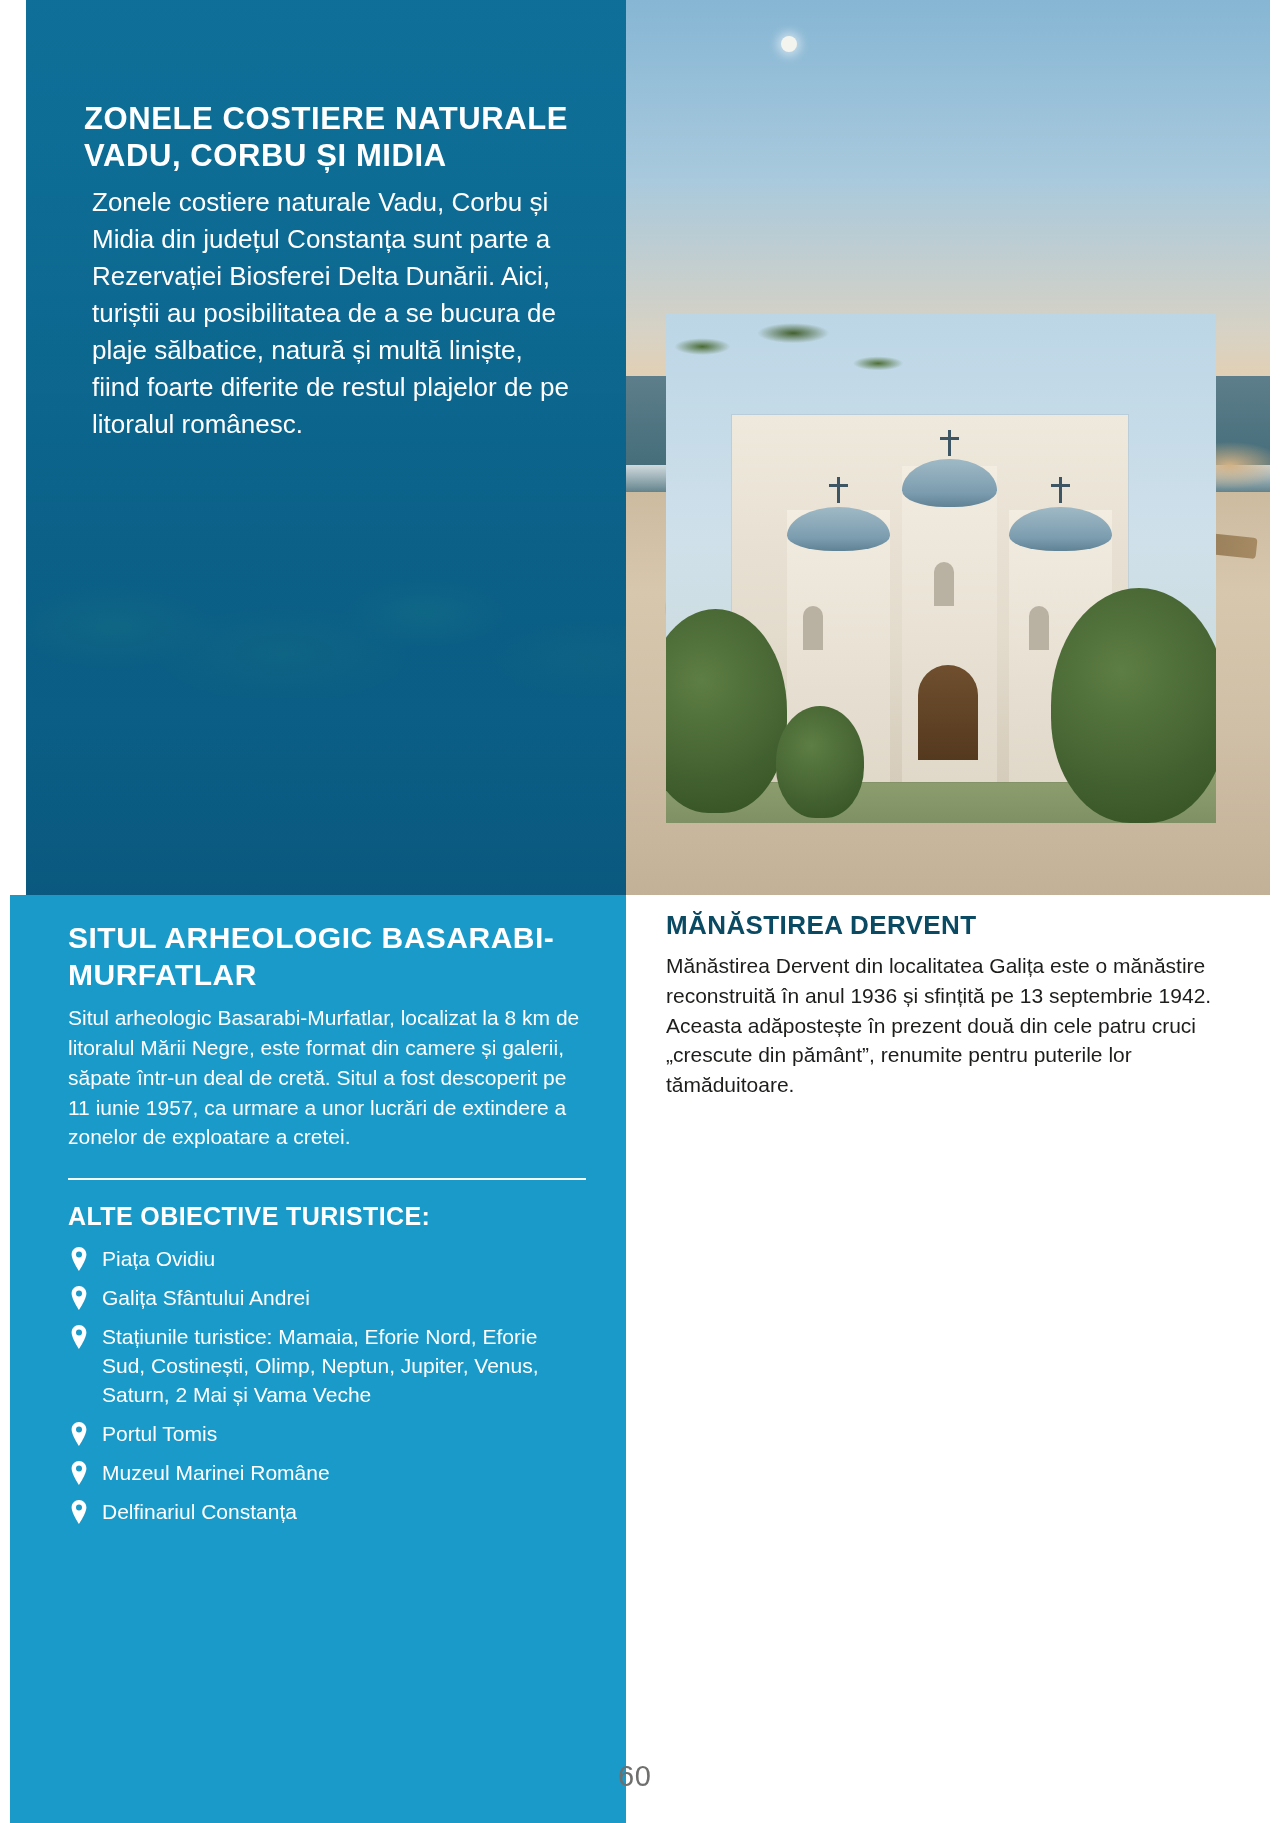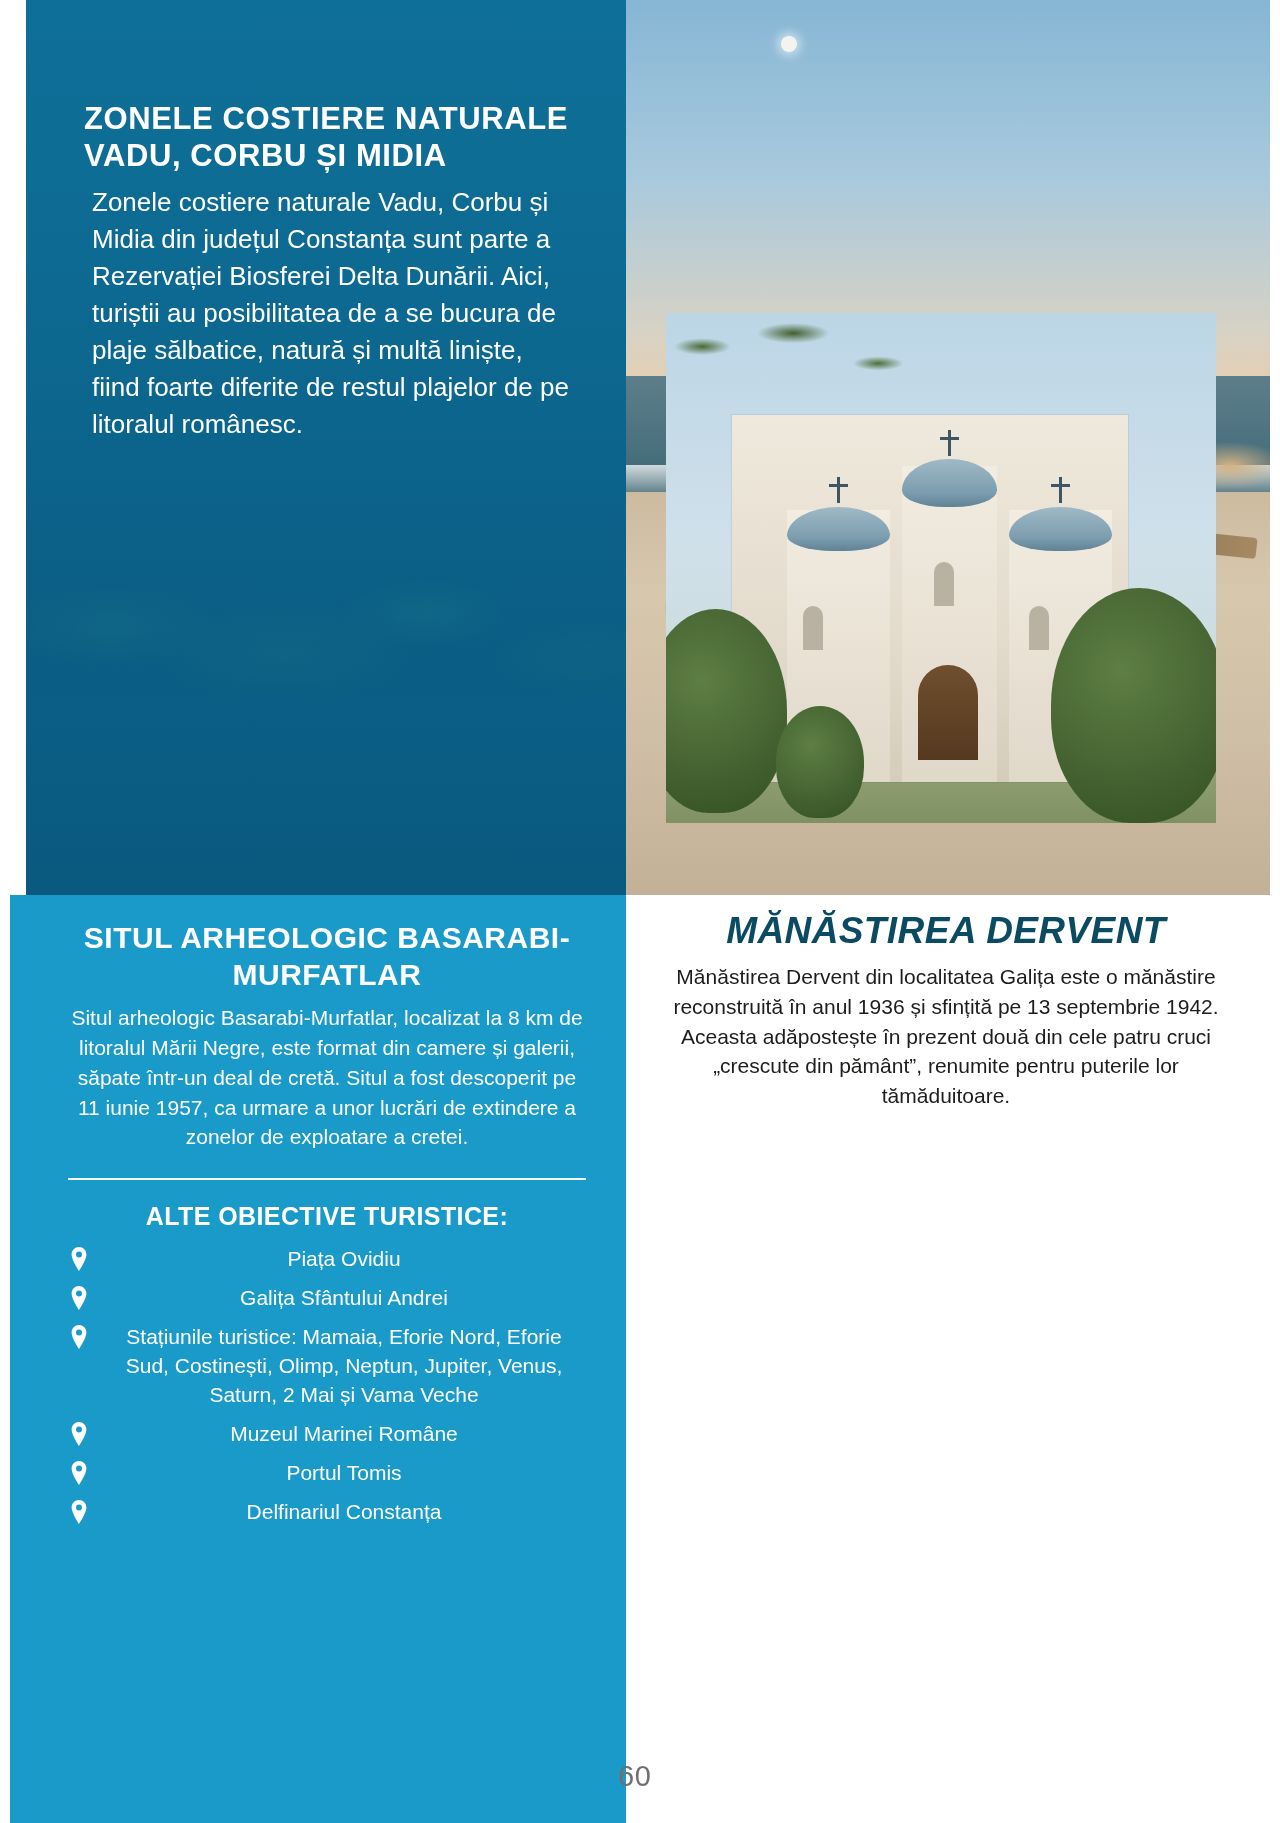--- a/index.html
+++ b/index.html
@@ -198,21 +198,20 @@
     border-radius: 4px;
   }
 
   
   .bottom-block {
     position: absolute;
     left: 0;
     top: 895px;
     width: 1260px;
     height: 928px;
-    text-align: center;
   }
   .bottom-left {
     position: absolute;
     left: 0; top: 0;
     width: 616px;
     height: 928px;
     background: #1a9ac9;
   }
   .bottom-right {
     position: absolute;
@@ -277,27 +276,26 @@
   }
 
   .br-inner {
     position: absolute;
     left: 40px;
     top: 15px;
     width: 560px;
     color: #1d1d1b;
   }
   .br-title {
-    font-size: 37px;
+    font-size: 26px;
     font-weight: bold;
     letter-spacing: .4px;
     margin: 0 0 10px 0;
     color: #0b4a63;
     text-transform: uppercase;
-    font-style: italic;
   }
   .br-body {
     font-size: 21px;
     line-height: 1.42;
     margin: 0;
     color: #1d1d1b;
   }
 
   .monastery-photo {
     position: absolute;
@@ -478,29 +476,29 @@
                 </svg>
               </span>
               <span>Stațiunile turistice: Mamaia, Eforie Nord, Eforie Sud, Costinești, Olimp, Neptun, Jupiter, Venus, Saturn, 2 Mai și Vama Veche</span>
             </li>
             <li class="poi-item">
               <span class="pin">
                 <svg viewBox="0 0 18 24" width="18" height="24" aria-hidden="true">
                   <path d="M9 0C4.9 0 1.6 3.3 1.6 7.4c0 5.5 7.4 16.6 7.4 16.6s7.4-11.1 7.4-16.6C16.4 3.3 13.1 0 9 0zm0 10.4a3 3 0 1 1 0-6 3 3 0 0 1 0 6z" fill="#ffffff"></path>
                 </svg>
               </span>
-              <span>Muzeul Marinei Române</span>
+              <span>Portul Tomis</span>
             </li>
             <li class="poi-item">
               <span class="pin">
                 <svg viewBox="0 0 18 24" width="18" height="24" aria-hidden="true">
                   <path d="M9 0C4.9 0 1.6 3.3 1.6 7.4c0 5.5 7.4 16.6 7.4 16.6s7.4-11.1 7.4-16.6C16.4 3.3 13.1 0 9 0zm0 10.4a3 3 0 1 1 0-6 3 3 0 0 1 0 6z" fill="#ffffff"></path>
                 </svg>
               </span>
-              <span>Portul Tomis</span>
+              <span>Muzeul Marinei Române</span>
             </li>
             <li class="poi-item">
               <span class="pin">
                 <svg viewBox="0 0 18 24" width="18" height="24" aria-hidden="true">
                   <path d="M9 0C4.9 0 1.6 3.3 1.6 7.4c0 5.5 7.4 16.6 7.4 16.6s7.4-11.1 7.4-16.6C16.4 3.3 13.1 0 9 0zm0 10.4a3 3 0 1 1 0-6 3 3 0 0 1 0 6z" fill="#ffffff"></path>
                 </svg>
               </span>
               <span>Delfinariul Constanța</span>
             </li>
           </ul>

